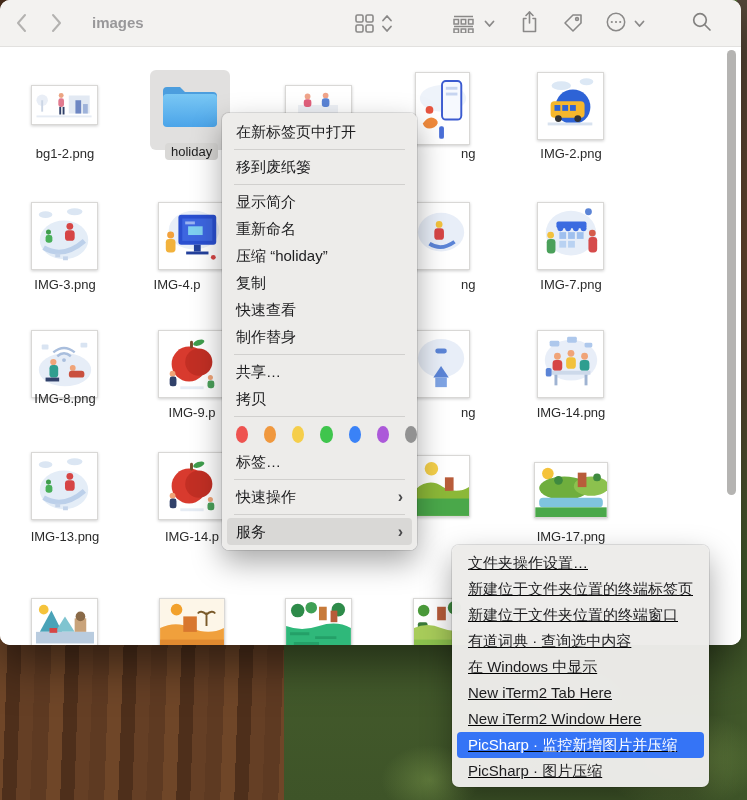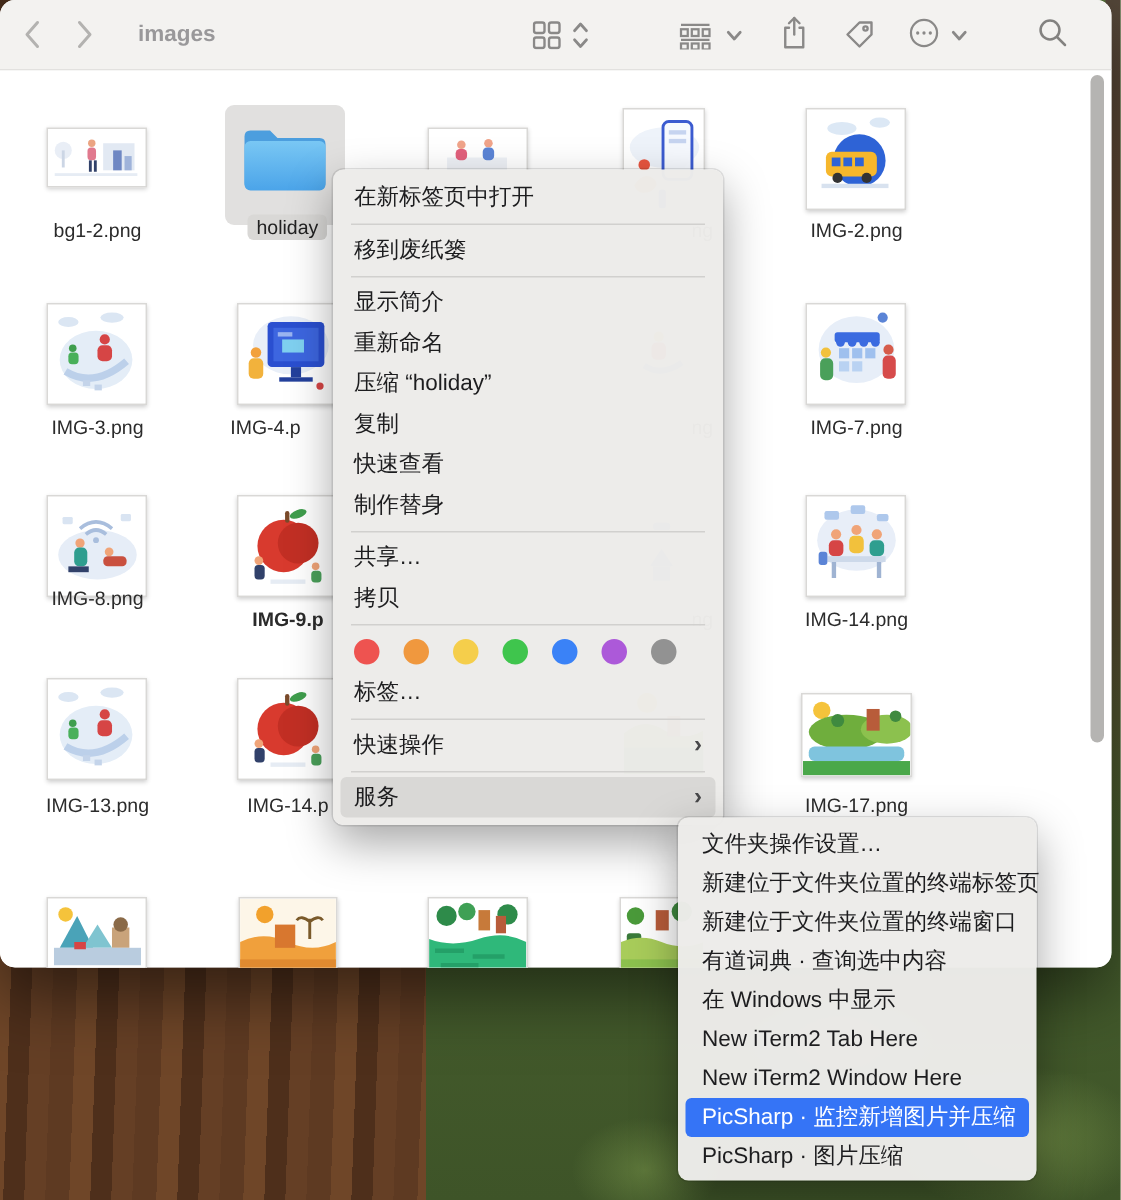--- a/index.html
+++ b/index.html
@@ -41,29 +41,29 @@
   .ffrag{position:absolute;font-size:13px;color:#2b2b2b;}
   .sel-box{position:absolute;left:150px;top:70px;width:80px;height:80px;
     background:#e1e0df;border-radius:6px;}
   .folder-ic{position:absolute;left:160px;top:81px;}
   .pill{position:absolute;left:165px;top:142px;background:#d9d8d6;border-radius:4px;
     padding:1px 6px;font-size:13px;color:#222;}
   
   .menu{position:absolute;background:rgba(237,236,234,.98);border-radius:7px;
     box-shadow:0 0 0 1px rgba(0,0,0,.1),0 12px 30px rgba(0,0,0,.35);
     box-sizing:border-box;}
-  #ctx{left:222px;top:113px;width:260px;z-index:50;padding:5px 0;}
+  #ctx{left:222px;top:113px;width:195px;z-index:50;padding:5px 0;}
   .mi{height:27px;line-height:27px;padding:0 14px;font-size:15px;color:#1d1d1f;
     display:flex;justify-content:space-between;align-items:center;white-space:nowrap;}
   .mi .chev{color:#48484a;font-size:16px;font-weight:700;line-height:27px;}
   .mi.gray{background:#d9d8d6;border-radius:4px;margin:0 5px;padding:0 9px;}
   .msep{height:1px;background:#d1d0ce;margin:3.5px 12px;}
   .dots{height:28px;display:flex;align-items:center;gap:16px;padding:0 0 0 14px;}
   .dot{width:17px;height:17px;border-radius:50%;}
-  #sub{left:452px;top:545px;width:239px;z-index:60;padding:5px 0 3px;}
+  #sub{left:452px;top:545px;width:257px;z-index:60;padding:5px 0 3px;text-decoration:underline;}
   .si{height:26px;line-height:26px;padding:0 16px;font-size:15px;color:#1d1d1f;white-space:nowrap;}
   .si.selected{color:#fff;border-radius:4px;margin:0 5px;padding:0 11px;}
 </style>
 </head>
 <body>
 
 <div class="wallpaper">
   <div class="wp-trunk"></div>
   <div class="wp-strip"></div>
 </div>
@@ -317,21 +317,21 @@
           <circle cx="41" cy="32" r="14" fill="#c22f24"></circle>
           <rect x="32" y="10" width="3" height="8" rx="1.5" fill="#7a4a2a"></rect>
           <ellipse cx="41" cy="12" rx="6" ry="2.8" fill="#3f9e4d" transform="rotate(-20 41 12)"></ellipse>
           <circle cx="14" cy="44" r="3" fill="#f0a478"></circle>
           <rect x="11" y="47" width="7" height="10" rx="2.5" fill="#31416a"></rect>
           <circle cx="53" cy="48" r="2.6" fill="#f0a478"></circle>
           <rect x="50" y="51" width="7" height="8" rx="2.5" fill="#4aa05a"></rect>
           <rect x="22" y="57" width="24" height="3" fill="#e6ecf4"></rect>
         </svg>
     </div>
-    <div class="flabel" style="left:137px;top:358px;font-weight:bold;">IMG-9.p</div>
+    <div class="flabel" style="left:137px;top:358px;">IMG-9.p</div>
 
     <div class="thumb" style="left:415px;top:283px;width:55px;height:68px;">
       <svg viewBox="0 0 55 68">
           <rect width="55" height="68" fill="#fff"></rect>
           <ellipse cx="26" cy="28" rx="24" ry="20" fill="#e8eef8"></ellipse>
           <rect x="20" y="18" width="12" height="5" rx="2.5" fill="#5b84d6"></rect>
           <path d="M18 48 l8 -12 l8 12 z" fill="#5b84d6"></path>
           <rect x="20" y="48" width="12" height="10" fill="#7fa4e4"></rect>
         </svg>
     </div>

